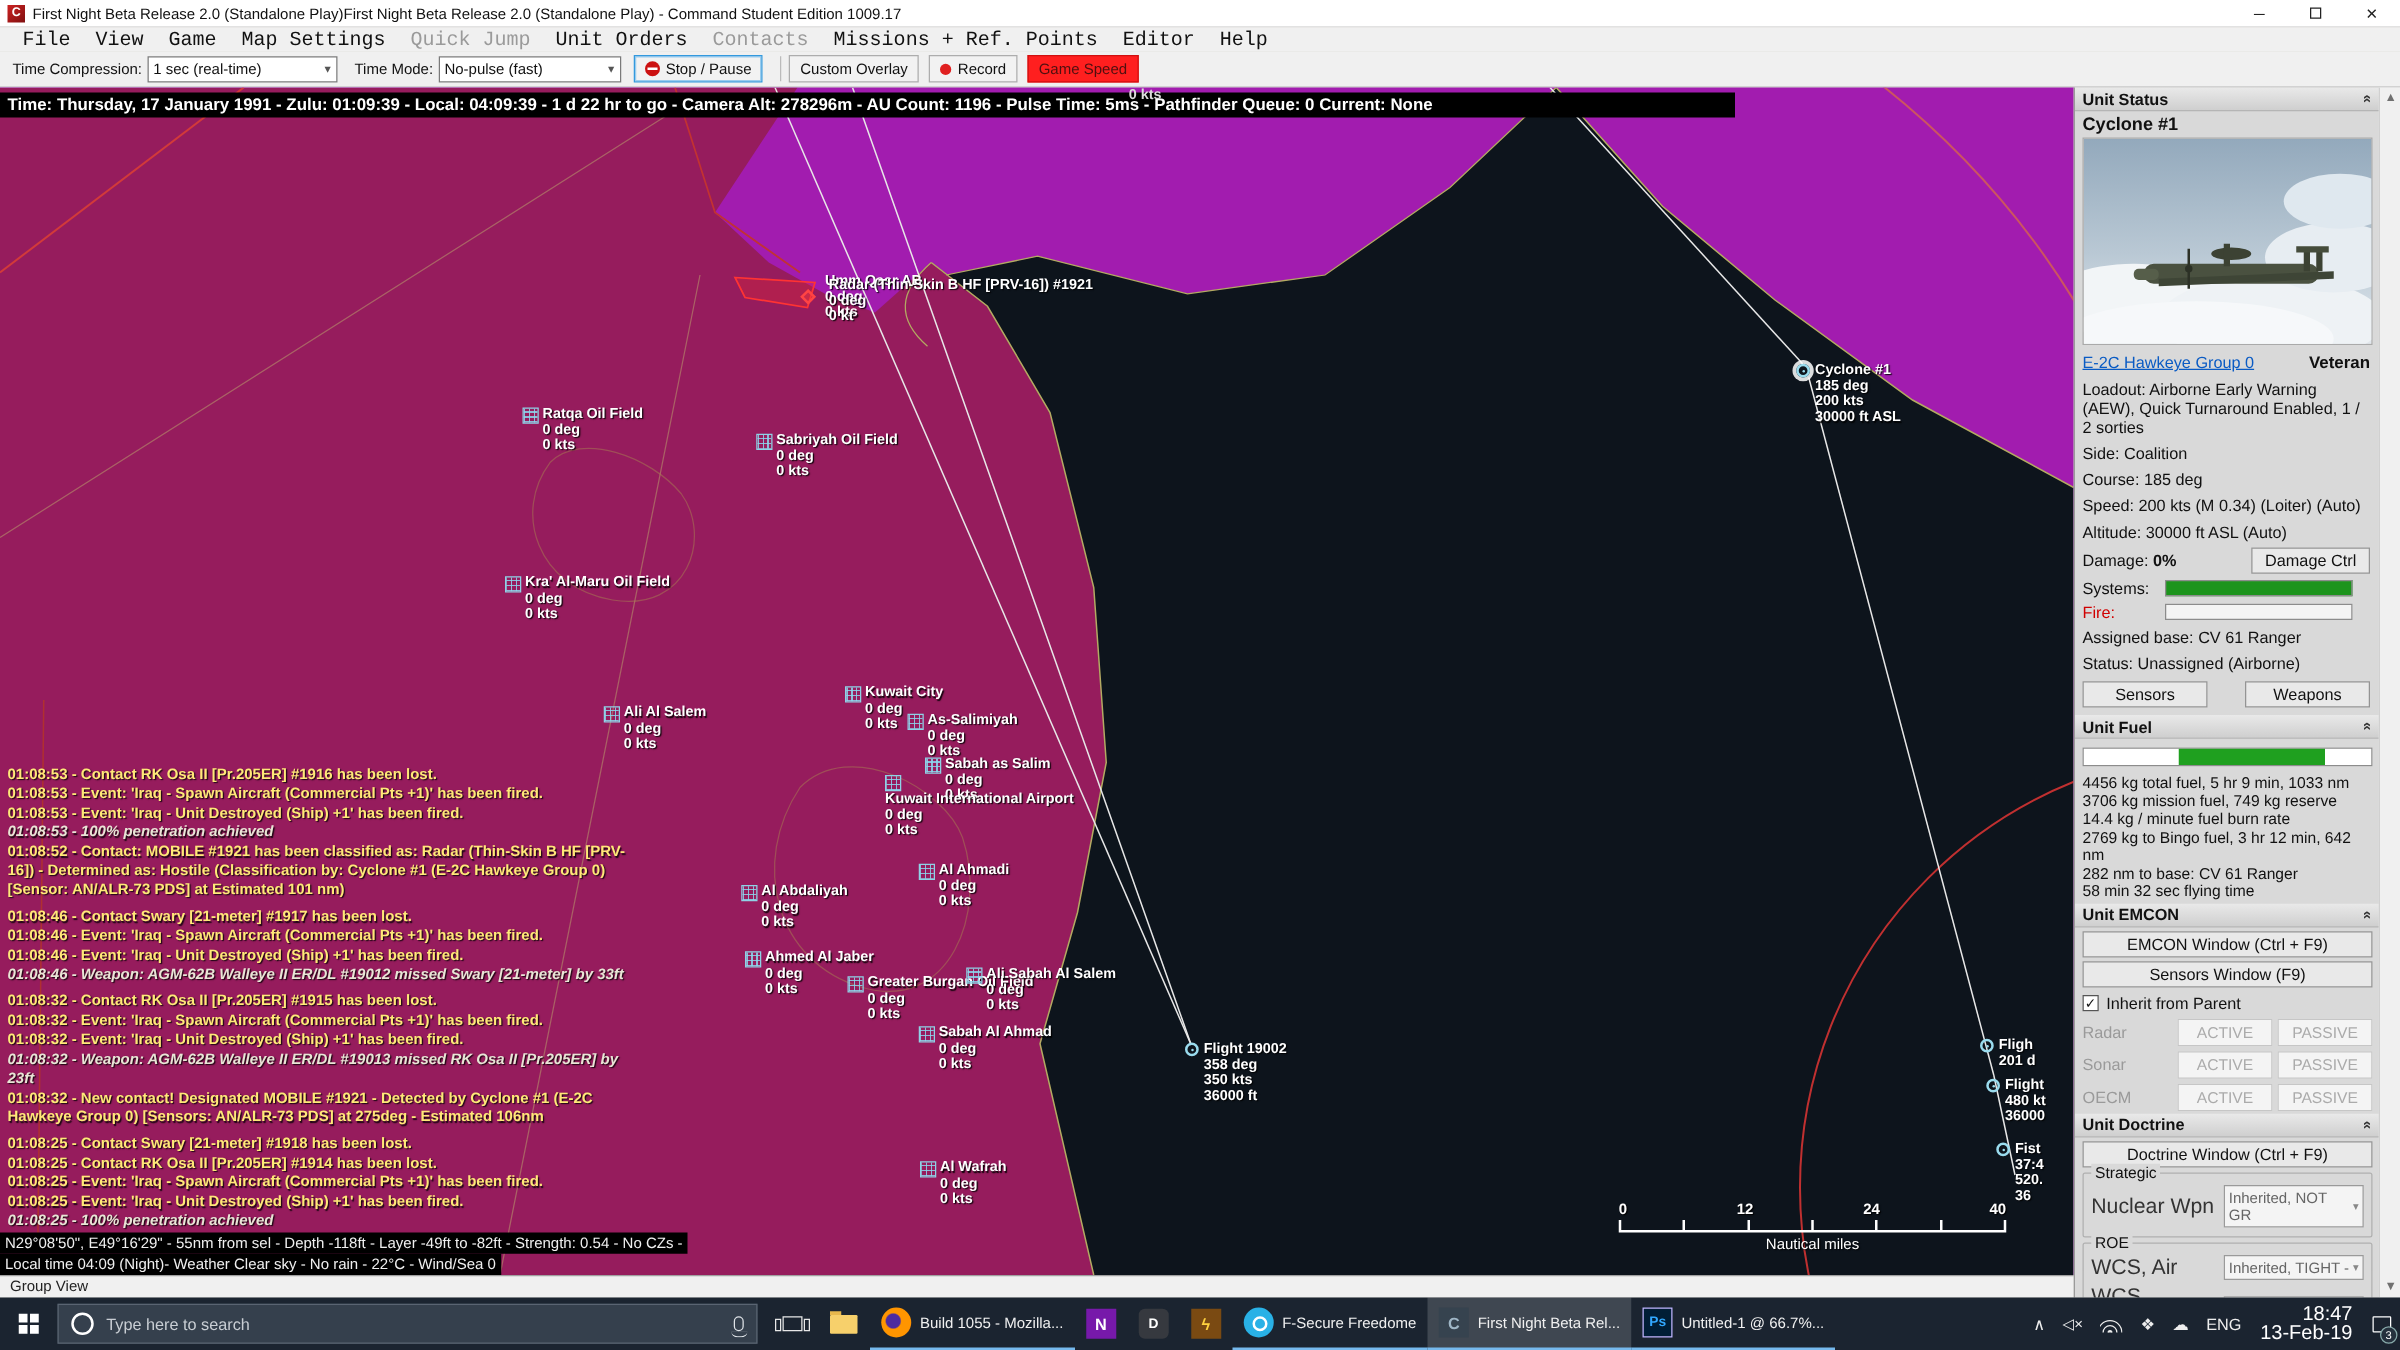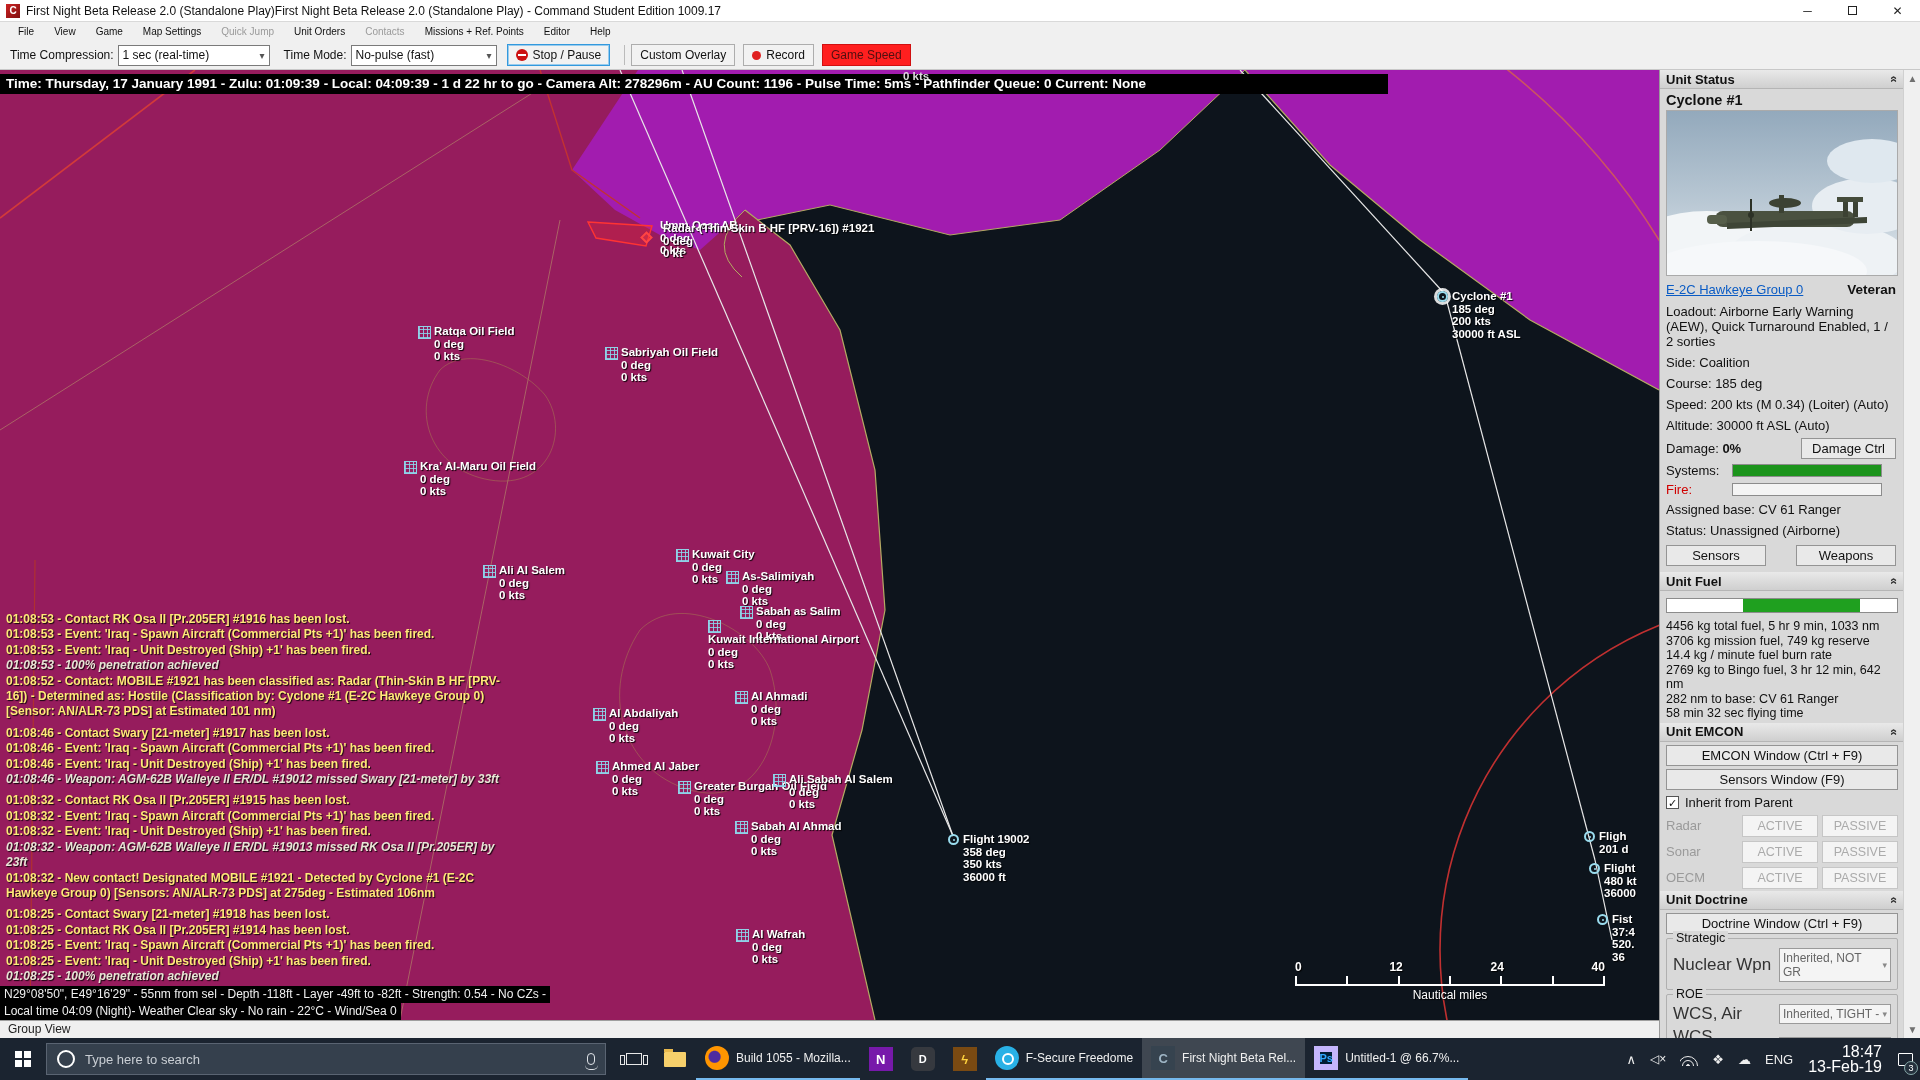--- a/index.html
+++ b/index.html
@@ -14,21 +14,21 @@
               color:#fff; font-size:10px; font-weight:bold; text-align:center; line-height:14px; }
   .title-text { font-size:12px; color:#111; }
   .win-controls { margin-left:auto; display:flex; height:100%; }
   .win-btn { width:45px; height:100%; display:flex; align-items:center; justify-content:center;
              font-size:12px; color:#222; }
   .win-btn.max span { display:block; width:9px; height:9px; border:1px solid #222; }
 
   
   .menubar { position:absolute; left:0; top:22px; width:1920px; height:19px; background:#f0f0f0;
              display:flex; align-items:center; padding-left:8px; }
-  .menu-item { font-size:10px; color:#111; padding:0 10px; }
+  .menu-item { font-size:16px; color:#111; padding:0 10px;font-family:Liberation Mono, monospace; }
   .menu-item.disabled { color:#9a9a9a; }
 
   
   .toolbar { position:absolute; left:0; top:41px; width:1920px; height:29px; background:#f0f0f0;
              display:flex; align-items:center; padding-left:6px; border-bottom:1px solid #c8c8c8; }
   .tb-label { font-size:12px; color:#111; margin:0 4px; }
   .combo { height:21px; background:#fff; border:1px solid #7a7a7a; display:flex; align-items:center;
            font-size:12px; color:#111; padding:0 4px; }
   .combo .cv { flex:1; }
   .combo .arrow { color:#555; font-size:10px; margin-left:6px; }
@@ -159,21 +159,21 @@
   .ico.explorer span { display:block; width:22px; height:15px; background:#f7d06b; border-radius:1px; position:relative; }
   .ico.explorer span::before { content:""; position:absolute; left:0; top:-3px; width:9px; height:3px; background:#e8b84d; }
   .ico.firefox { border-radius:50%; background:radial-gradient(circle at 40% 45%, #4d2ba0 0 28%, #ff9500 34% 70%, #e3560e 100%); }
   .ico.onenote { background:#7719aa; color:#fff; }
   .ico.discord { background:#36393f; color:#fff; border-radius:5px; font-size:11px; }
   .ico.flash { background:#7a4a12; color:#ffd23e; }
   .ico.freedome { border-radius:50%; background:#29b1e6; position:relative; }
   .ico.freedome::after { content:""; position:absolute; left:7px; top:7px; width:8px; height:8px;
                          border:2px solid #fff; border-radius:50%; }
   .ico.firstnight { background:#36434f; color:#9fb6c6; }
-  .ico.photoshop { background:#001e36; color:#31a8ff; font-size:11px; border:6px solid #c4b5fd; }
+  .ico.photoshop { background:#001e36; color:#31a8ff; font-size:11px; border:1px solid #c4b5fd; }
   .tray { margin-left:auto; display:flex; align-items:center; height:42px; }
   .tray-ico { padding:0 7px; font-size:13px; color:#eee; display:flex; align-items:center; }
   .spk { position:relative; font-size:12px; }
   .wifi { width:18px; height:13px; position:relative; overflow:hidden; }
   .wifi i { position:absolute; border:1.5px solid #eee; border-radius:50%; }
   .wifi i:nth-child(1){ width:20px; height:20px; left:-2px; top:3px; }
   .wifi i:nth-child(2){ width:12px; height:12px; left:2px; top:7px; }
   .wifi i:nth-child(3){ width:4px; height:4px; left:6px; top:11px; background:#eee; }
   .clock { text-align:right; font-size:16px; line-height:15px; padding:0 8px; }
   .notif { position:relative; width:30px; height:42px; display:flex; align-items:center; justify-content:center; }

